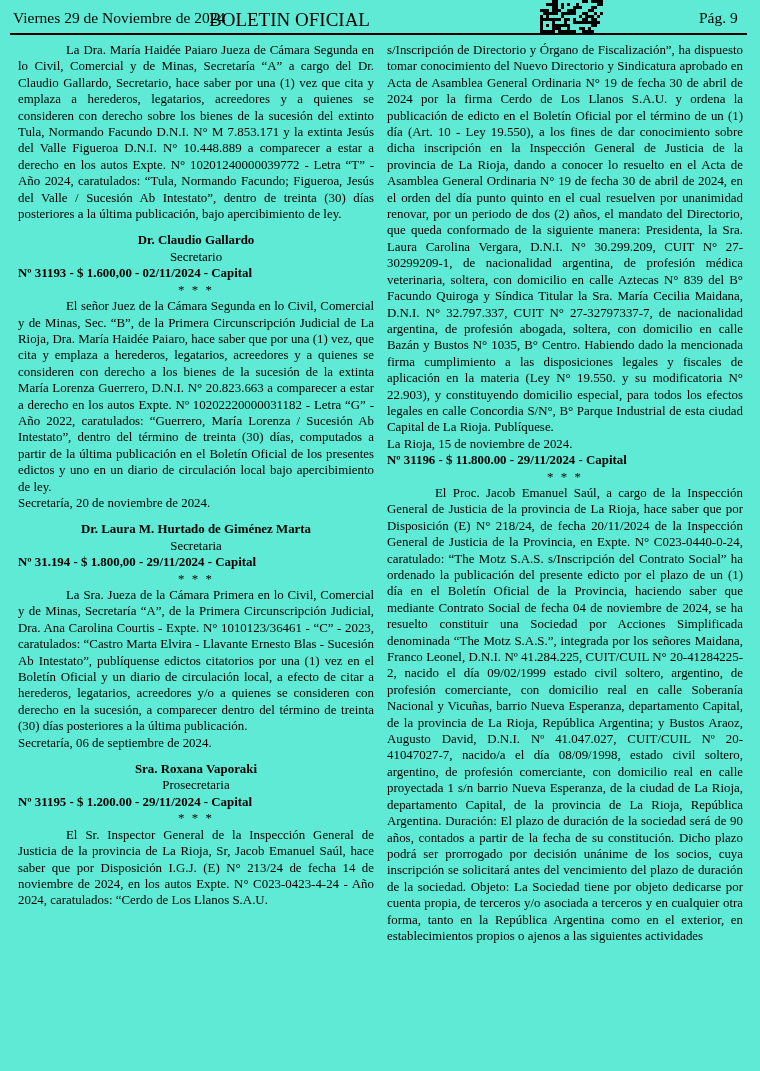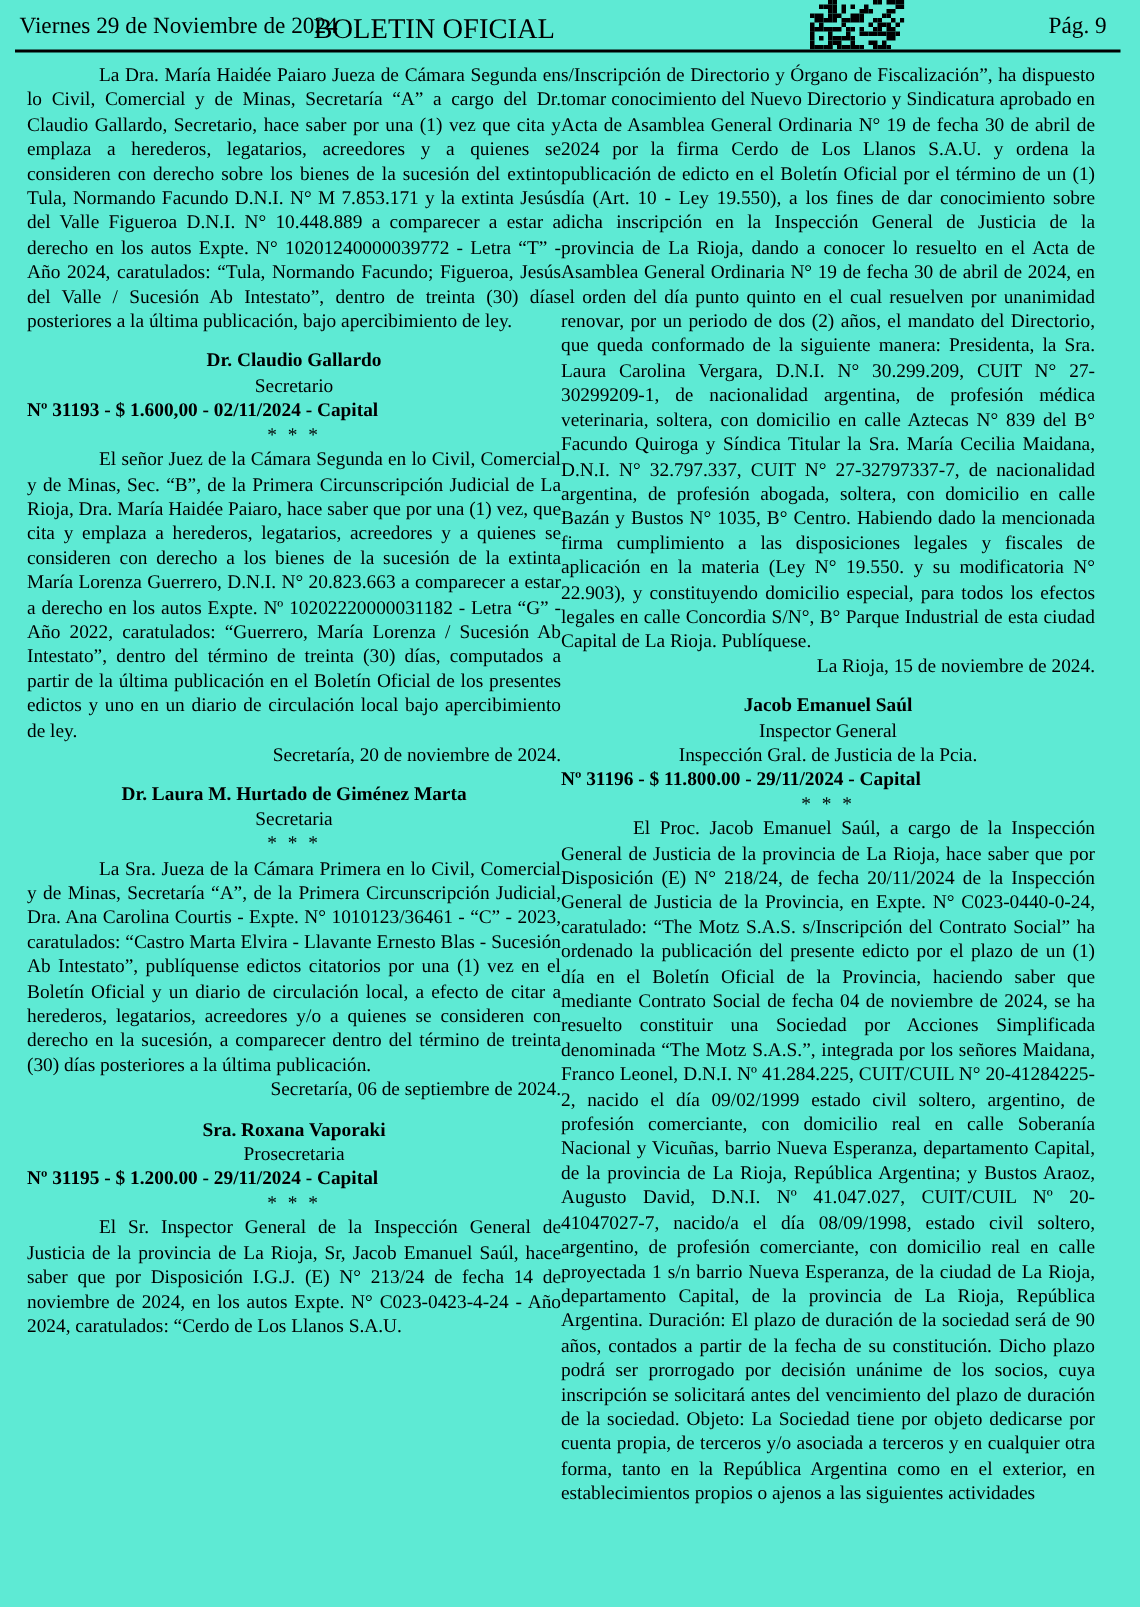--- a/index.html
+++ b/index.html
@@ -18,31 +18,31 @@
   
   .header { position: absolute; top: 0; left: 0; right: 0; height: 36px; }
   .hdr-date   { position: absolute; left: 13px;  top: 9px;  font-size: 15.5px; white-space: nowrap; }
   .hdr-mast   { position: absolute; left: 209px; top: 9px;  font-size: 19px; white-space: nowrap; }
   .hdr-page   { position: absolute; left: 699px; top: 9px;  font-size: 15.5px; white-space: nowrap; }
   .hdr-qr     { position: absolute; left: 540px; top: 0; width: 63px; height: 33px; overflow: hidden; }
   .hdr-rule   { position: absolute; left: 10px; right: 13px; top: 33px; border-top: 2px solid #000; height: 0; }
   
   .columns {
     position: absolute; top: 42px; left: 18px; right: 17px; bottom: 0;
-    display: flex; 
+    display: flex; gap: 13px;
     overflow: hidden;
   }
   .col {
     width: 356px; flex: 0 0 356px;
     font-size: 12.9px; line-height: 16.4px;
     text-align: justify;
   }
   .col p { margin: 0; }
   p.para.indent { text-indent: 48px; }
-  p.dateline { text-align: right; }
+  p.dateline { text-align: left; }
   .sig { margin-top: 10px; text-align: center; }
   .sig .sig-name { font-weight: bold; }
   .fee { margin-top: 13px; font-weight: bold; text-align: left; white-space: nowrap; }
   .sep { margin: 7px 0 8px; text-align: center; letter-spacing: 2px; }
 </style>
 </head>
 <body>
 
 <div class="page">
 
@@ -184,38 +184,34 @@
           <div class="sig-role">Secretario</div>
         </div>
         <p class="fee">Nº 31193 - $ 1.600,00 - 02/11/2024 - Capital</p>
         <p class="sep">* * *</p>
         <p class="para indent">El señor Juez de la Cámara Segunda en lo Civil, Comercial y de Minas, Sec. “B”, de la Primera Circunscripción Judicial de La Rioja, Dra. María Haidée Paiaro, hace saber que por una (1) vez, que cita y emplaza a herederos, legatarios, acreedores y a quienes se consideren con derecho a los bienes de la sucesión de la extinta María Lorenza Guerrero, D.N.I. N° 20.823.663 a comparecer a estar a derecho en los autos Expte. Nº 10202220000031182 - Letra “G” - Año 2022, caratulados: “Guerrero, María Lorenza / Sucesión Ab Intestato”, dentro del término de treinta (30) días, computados a partir de la última publicación en el Boletín Oficial de los presentes edictos y uno en un diario de circulación local bajo apercibimiento de ley.</p>
         <p class="dateline">Secretaría, 20 de noviembre de 2024.</p>
         <div class="sig">
           <div class="sig-name">Dr. Laura M. Hurtado de Giménez Marta</div>
           <div class="sig-role">Secretaria</div>
         </div>
+        <p class="fee">Nº 31.194 - $ 1.800,00 - 29/11/2024 - Capital</p>
         <p class="sep">* * *</p>
         <p class="para indent">La Sra. Jueza de la Cámara Primera en lo Civil, Comercial y de Minas, Secretaría “A”, de la Primera Circunscripción Judicial, Dra. Ana Carolina Courtis - Expte. N° 1010123/36461 - “C” - 2023, caratulados: “Castro Marta Elvira - Llavante Ernesto Blas - Sucesión Ab Intestato”, publíquense edictos citatorios por una (1) vez en el Boletín Oficial y un diario de circulación local, a efecto de citar a herederos, legatarios, acreedores y/o a quienes se consideren con derecho en la sucesión, a comparecer dentro del término de treinta (30) días posteriores a la última publicación.</p>
         <p class="dateline">Secretaría, 06 de septiembre de 2024.</p>
         <div class="sig">
           <div class="sig-name">Sra. Roxana Vaporaki</div>
           <div class="sig-role">Prosecretaria</div>
         </div>
         <p class="fee">Nº 31195 - $ 1.200.00 - 29/11/2024 - Capital</p>
         <p class="sep">* * *</p>
         <p class="para indent">El Sr. Inspector General de la Inspección General de Justicia de la provincia de La Rioja, Sr, Jacob Emanuel Saúl, hace saber que por Disposición I.G.J. (E) N° 213/24 de fecha 14 de noviembre de 2024, en los autos Expte. N° C023-0423-4-24 - Año 2024, caratulados: “Cerdo de Los Llanos S.A.U.</p>
       </div>
     <div class="col" id="col-1">
         <p class="para">s/Inscripción de Directorio y Órgano de Fiscalización”, ha dispuesto tomar conocimiento del Nuevo Directorio y Sindicatura aprobado en Acta de Asamblea General Ordinaria N° 19 de fecha 30 de abril de 2024 por la firma Cerdo de Los Llanos S.A.U. y ordena la publicación de edicto en el Boletín Oficial por el término de un (1) día (Art. 10 - Ley 19.550), a los fines de dar conocimiento sobre dicha inscripción en la Inspección General de Justicia de la provincia de La Rioja, dando a conocer lo resuelto en el Acta de Asamblea General Ordinaria N° 19 de fecha 30 de abril de 2024, en el orden del día punto quinto en el cual resuelven por unanimidad renovar, por un periodo de dos (2) años, el mandato del Directorio, que queda conformado de la siguiente manera: Presidenta, la Sra. Laura Carolina Vergara, D.N.I. N° 30.299.209, CUIT N° 27-30299209-1, de nacionalidad argentina, de profesión médica veterinaria, soltera, con domicilio en calle Aztecas N° 839 del B° Facundo Quiroga y Síndica Titular la Sra. María Cecilia Maidana, D.N.I. N° 32.797.337, CUIT N° 27-32797337-7, de nacionalidad argentina, de profesión abogada, soltera, con domicilio en calle Bazán y Bustos N° 1035, B° Centro. Habiendo dado la mencionada firma cumplimiento a las disposiciones legales y fiscales de aplicación en la materia (Ley N° 19.550. y su modificatoria N° 22.903), y constituyendo domicilio especial, para todos los efectos legales en calle Concordia S/N°, B° Parque Industrial de esta ciudad Capital de La Rioja. Publíquese.</p>
         <p class="dateline">La Rioja, 15 de noviembre de 2024.</p>
-        <div class="sig">
-          <div class="sig-name">Jacob Emanuel Saúl</div>
-          <div class="sig-role">Inspector General</div>
-          <div class="sig-role">Inspección Gral. de Justicia de la Pcia.</div>
-        </div>
         <p class="fee">Nº 31196 - $ 11.800.00 - 29/11/2024 - Capital</p>
         <p class="sep">* * *</p>
         <p class="para indent">El Proc. Jacob Emanuel Saúl, a cargo de la Inspección General de Justicia de la provincia de La Rioja, hace saber que por Disposición (E) N° 218/24, de fecha 20/11/2024 de la Inspección General de Justicia de la Provincia, en Expte. N° C023-0440-0-24, caratulado: “The Motz S.A.S. s/Inscripción del Contrato Social” ha ordenado la publicación del presente edicto por el plazo de un (1) día en el Boletín Oficial de la Provincia, haciendo saber que mediante Contrato Social de fecha 04 de noviembre de 2024, se ha resuelto constituir una Sociedad por Acciones Simplificada denominada “The Motz S.A.S.”, integrada por los señores Maidana, Franco Leonel, D.N.I. Nº 41.284.225, CUIT/CUIL N° 20-41284225-2, nacido el día 09/02/1999 estado civil soltero, argentino, de profesión comerciante, con domicilio real en calle Soberanía Nacional y Vicuñas, barrio Nueva Esperanza, departamento Capital, de la provincia de La Rioja, República Argentina; y Bustos Araoz, Augusto David, D.N.I. Nº 41.047.027, CUIT/CUIL Nº 20-41047027-7, nacido/a el día 08/09/1998, estado civil soltero, argentino, de profesión comerciante, con domicilio real en calle proyectada 1 s/n barrio Nueva Esperanza, de la ciudad de La Rioja, departamento Capital, de la provincia de La Rioja, República Argentina. Duración: El plazo de duración de la sociedad será de 90 años, contados a partir de la fecha de su constitución. Dicho plazo podrá ser prorrogado por decisión unánime de los socios, cuya inscripción se solicitará antes del vencimiento del plazo de duración de la sociedad. Objeto: La Sociedad tiene por objeto dedicarse por cuenta propia, de terceros y/o asociada a terceros y en cualquier otra forma, tanto en la República Argentina como en el exterior, en establecimientos propios o ajenos a las siguientes actividades</p>
       </div>
   </div>
 
 </div>
 
 </body></html>

